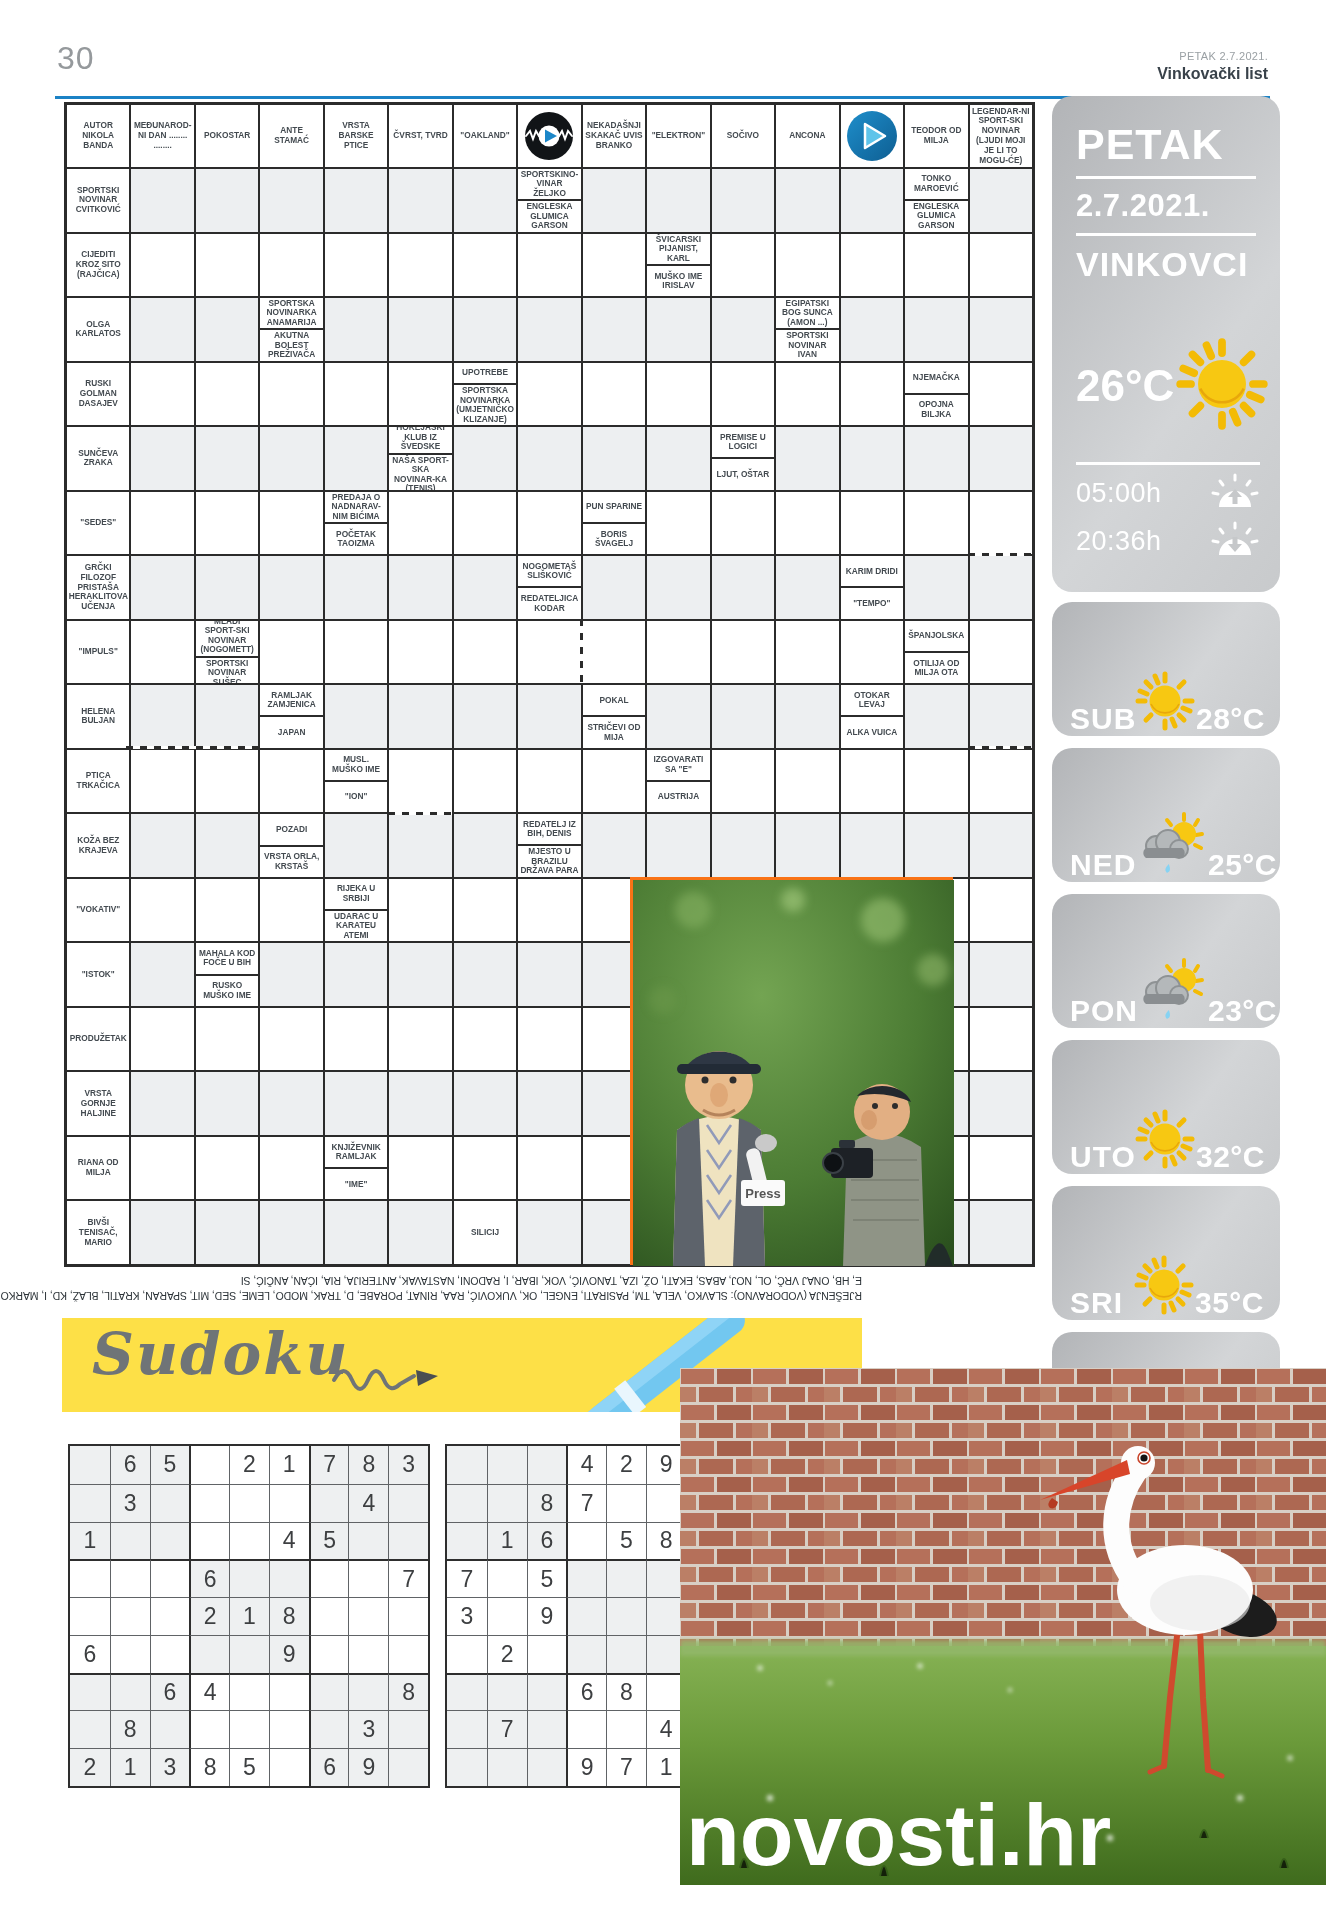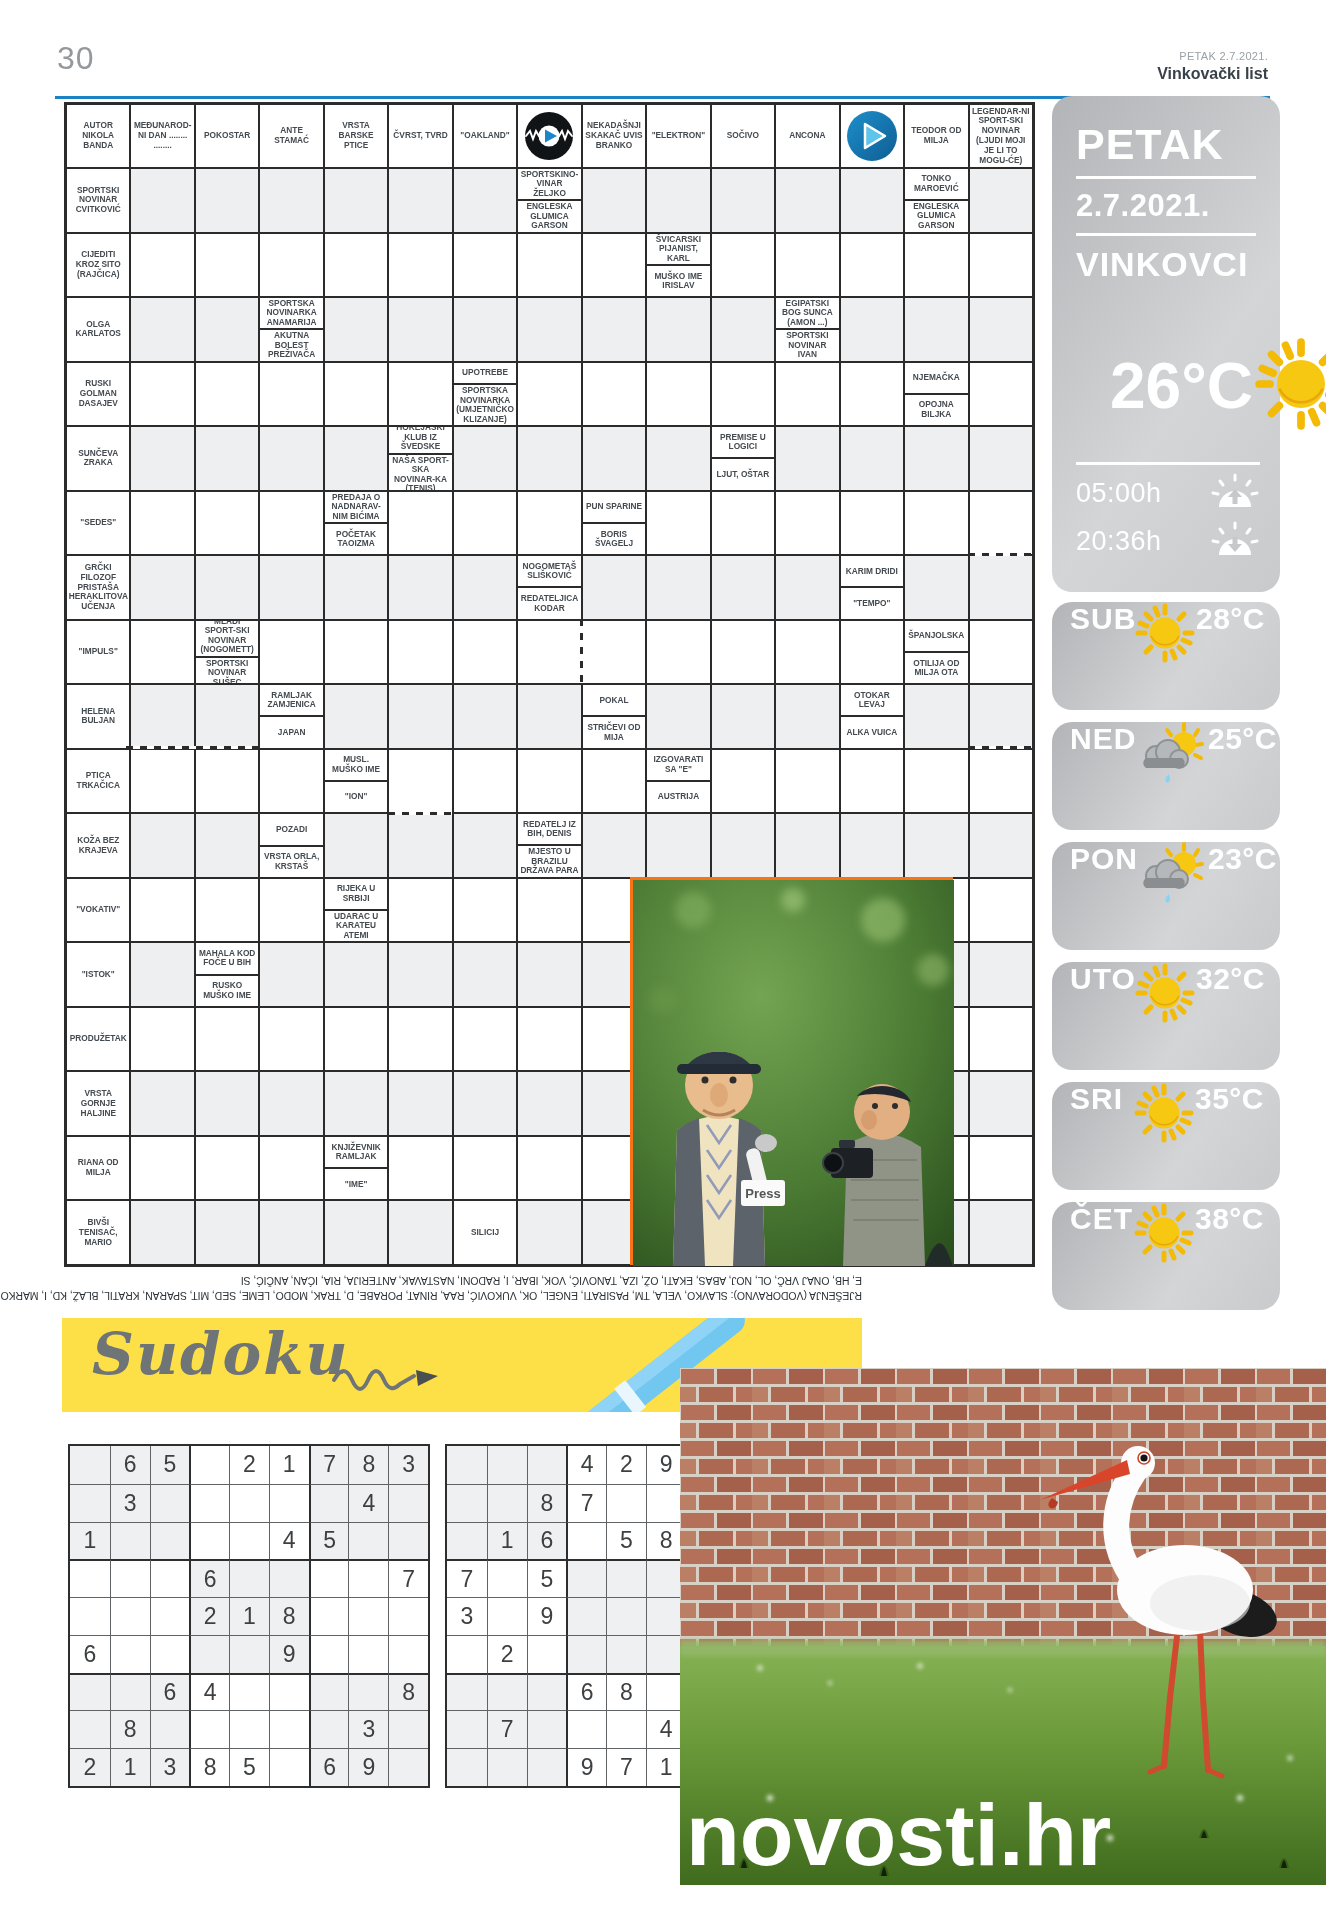--- a/index.html
+++ b/index.html
@@ -73,26 +73,26 @@
     background:linear-gradient(125deg,#b2b4b7 0%,#d3d5d7 60%,#c8cacc 100%);
     border-radius:20px;color:#fff;
   }
   #wx-main{position:absolute;left:1052px;top:96px;width:228px;height:496px;padding:0;}
   .wx-inner{padding:26px 20px 0 24px;}
   .wx-day{font-size:43px;font-weight:bold;letter-spacing:1px;line-height:1.05;}
   .wx-hr{height:3px;background:#fff;border:none;margin:9px 0 9px 0;width:180px;}
   .wx-date{font-size:31px;font-weight:bold;letter-spacing:.5px;}
   .wx-city{font-size:34px;font-weight:bold;letter-spacing:1px;}
   .wx-temp-row{display:flex;align-items:center;justify-content:space-between;margin-top:52px;}
-  .wx-temp{font-size:64px;font-weight:bold;margin-left:34px;}
+  .wx-temp{font-size:44px;font-weight:bold;}
   .wx-hr2{height:3px;background:#fff;border:none;margin:26px 0 4px 0;width:184px;}
   .wx-sunrow{display:flex;align-items:center;justify-content:space-between;gap:8px;margin-top:8px;}
   .wx-suntime{font-size:27px;font-weight:400;letter-spacing:.5px;}
   #wx-forecast{position:absolute;left:1052px;top:602px;width:228px;display:flex;flex-direction:column;gap:12px;}
-  .fc-card{height:108px;display:flex;align-items:flex-start;justify-content:space-between;padding:0 16px 0 18px;box-sizing:border-box;}
+  .fc-card{height:134px;display:flex;align-items:flex-end;justify-content:space-between;padding:0 16px 0 18px;box-sizing:border-box;}
   .fc-day{font-size:30px;font-weight:bold;letter-spacing:1px;width:64px;}
   .fc-temp{font-size:30px;font-weight:bold;letter-spacing:.5px;text-align:right;}
 
   
   #stork-photo{position:absolute;left:680px;top:1368px;width:646px;height:517px;overflow:hidden;}
   .watermark{
     position:absolute;left:6px;bottom:6px;color:#fff;font-weight:bold;
     font-size:88px;letter-spacing:0px;line-height:1;
   }
 </style>

